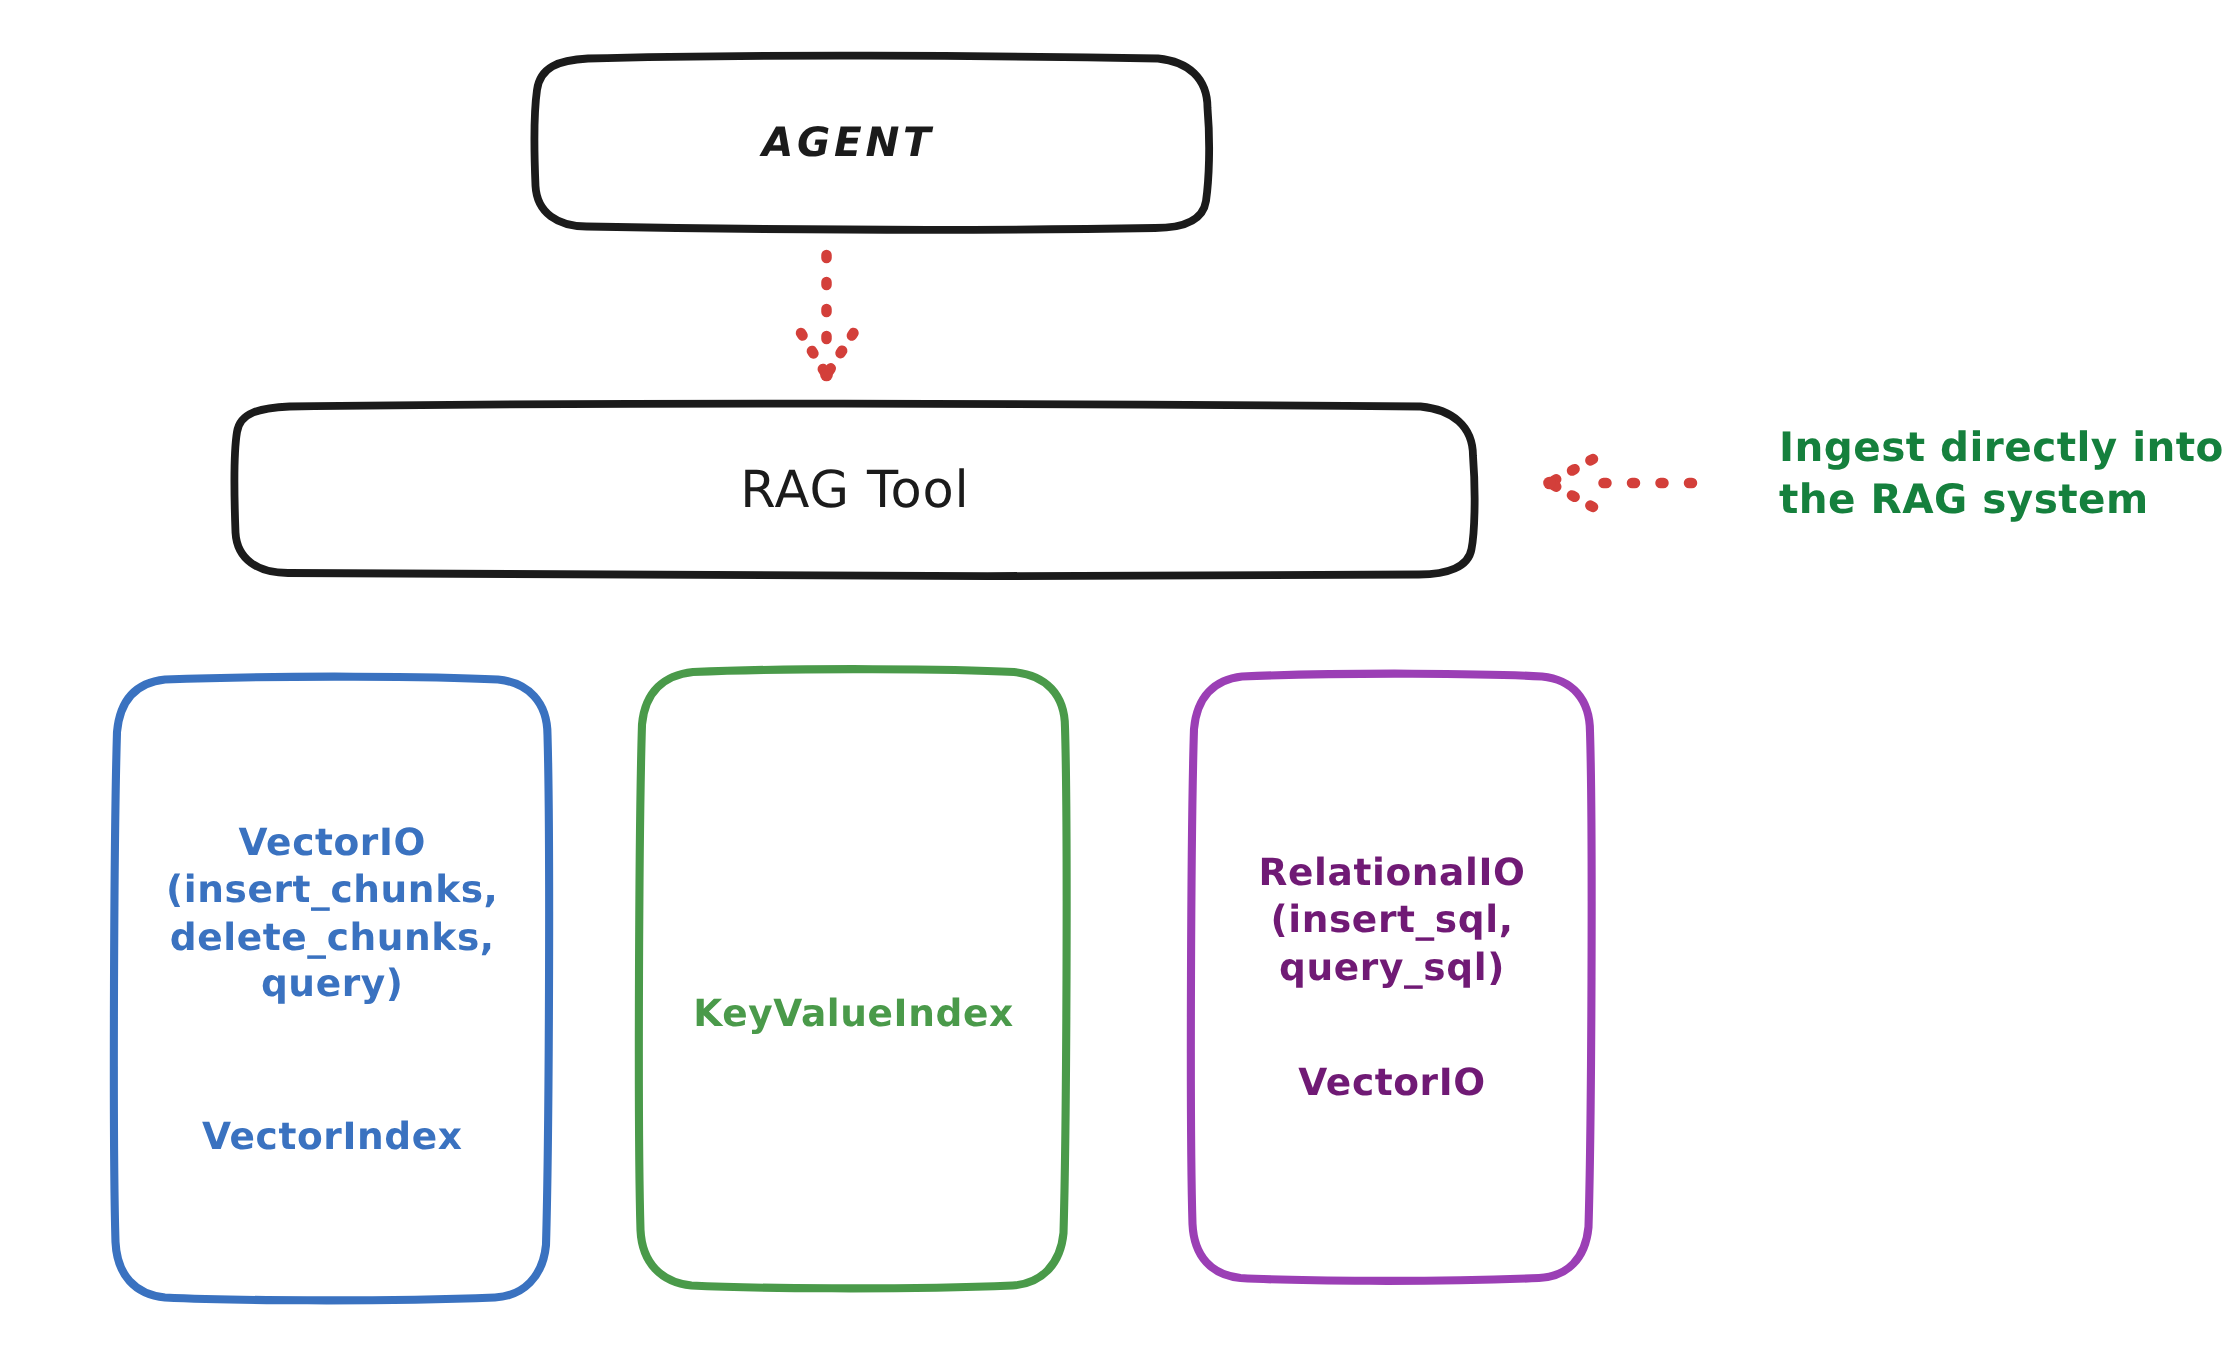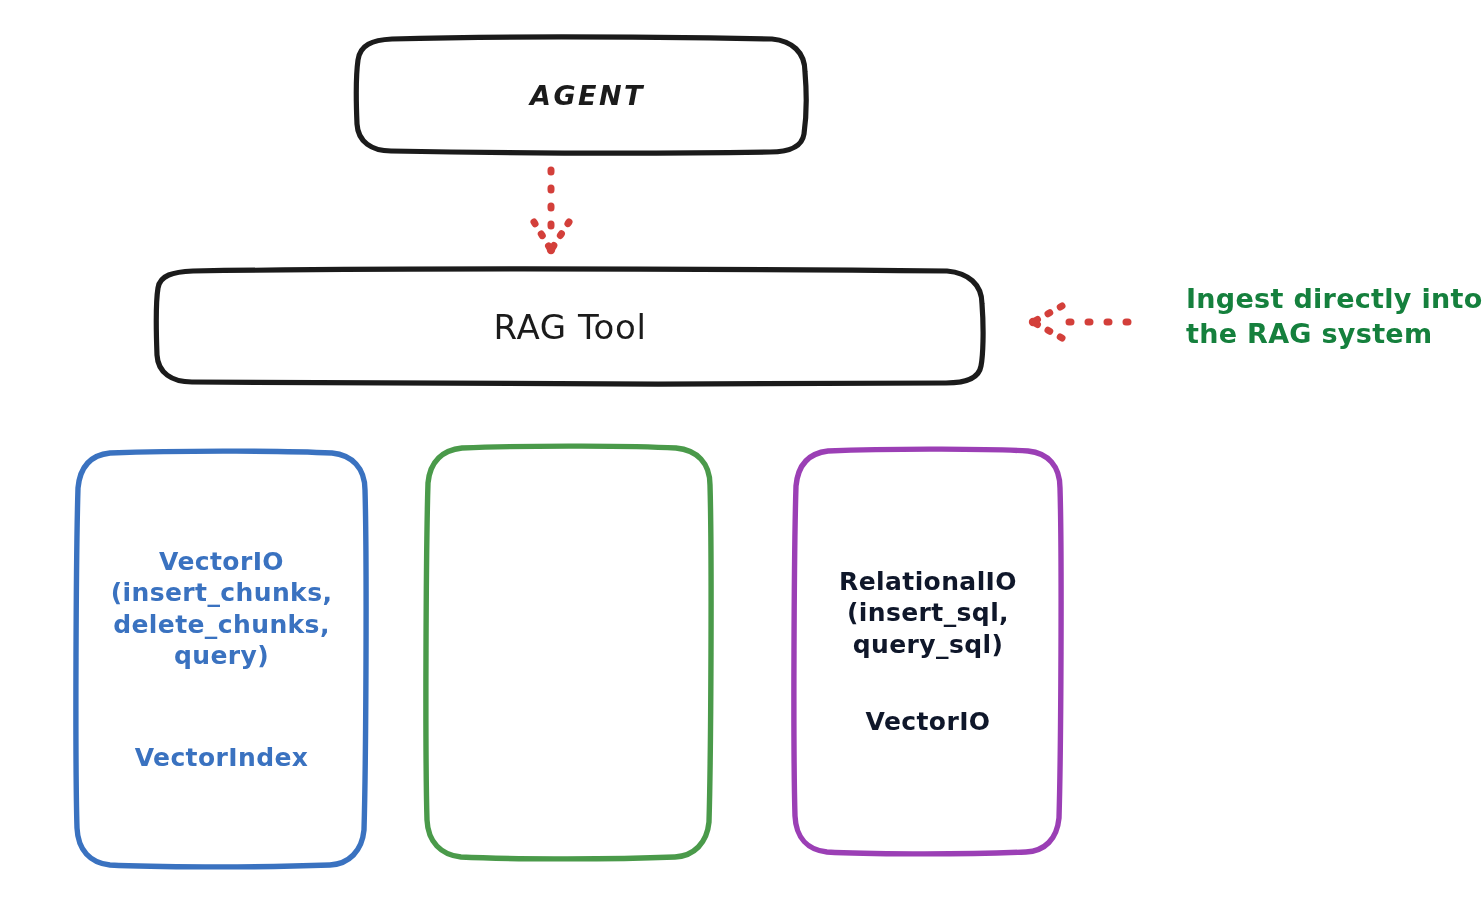--- a/index.html
+++ b/index.html
@@ -142,40 +142,41 @@
 
     <g>
       <line x1="1128" y1="322" x2="1062" y2="322" stroke="#d33f3a" stroke-width="7" stroke-linecap="round" stroke-dasharray="2 17"></line>
 
       <line x1="1062" y1="306" x2="1033" y2="322" stroke="#d33f3a" stroke-width="7" stroke-linecap="round" stroke-dasharray="2 12"></line>
       <line x1="1062" y1="338" x2="1033" y2="322" stroke="#d33f3a" stroke-width="7" stroke-linecap="round" stroke-dasharray="2 12"></line>
       <circle cx="1033" cy="322" r="4.2" fill="#d33f3a"></circle>
     </g>
   </svg>
 
-  <div class="node-label agent-label" style="left:363px; top:38px; width:449px; height:115px;">
+  <div class="node-label agent-label" style="left:341px; top:38px; width:449px; height:115px;">
     <span>AGENT</span>
   </div>
 
   <div class="node-label rag-label" style="left:157px; top:270px; width:826px; height:114px;">
     <span>RAG Tool</span>
   </div>
 
   <div class="node-label" style="left:77px; top:452px; width:289px; height:414px; color:#3a72c0;gap:24px;">
     <span class="io-title">VectorIO
 (insert_chunks,
 delete_chunks,
 query)</span>
     <span class="io-index">VectorIndex</span>
   </div>
 
   <div class="node-label" style="left:427px; top:447px; width:284px; height:411px; color:#4a9a4a;">
+    <span class="io-index">KeyValueIndex</span>
   </div>
 
-  <div class="node-label" style="left:795px; top:450px; width:266px; height:403px; color:#0f172a;">
+  <div class="node-label" style="left:795px; top:450px; width:266px; height:403px; color:#701a75;">
     <span class="io-title">RelationalIO
 (insert_sql,
 query_sql)</span>
     <span class="io-index">VectorIO</span>
   </div>
 
   <div class="annotation" style="left:1150px; top:281px; width:330px; color:#15803d;margin-left:36px;">Ingest directly into
 the RAG system</div>
 
 </div>

